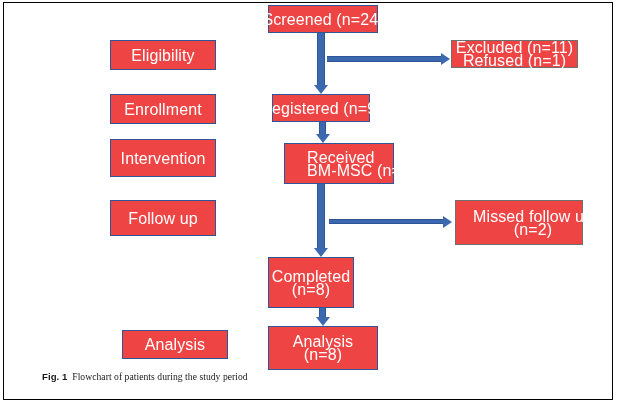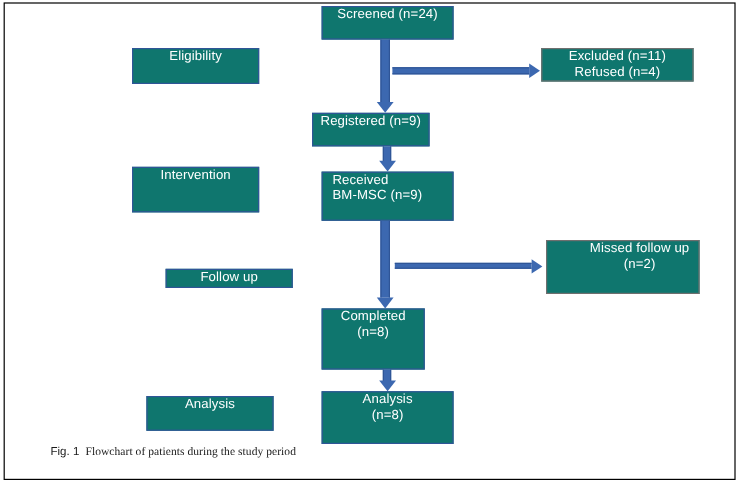--- a/index.html
+++ b/index.html
@@ -10,33 +10,34 @@
     width:610px; height:398px;
     border:1.5px solid #000000;
     background:#ffffff;
     box-sizing:border-box;
   }
 
   #canvas{position:absolute;left:0;top:0;width:618px;height:405px;}
 
   .box{
     position:absolute;
-    background:#0f766e;
+    background:#ef4444;
     border:1.2px solid #2F5597;
     color:#ffffff;
     display:flex;
     flex-direction:column;
     align-items:center;
+    justify-content:center;
     text-align:center;
     box-sizing:border-box;
-    font-size:11px;
+    font-size:16px;
     line-height:13px;
     letter-spacing:0.1px;
   }
-  .box.left-text{align-items:flex-start;text-align:left;padding-left:8px;}
+  .box.left-text{align-items:flex-start;text-align:left;padding-left:22px;margin-left:16px;}
   .box .ln{display:block;white-space:nowrap;}
 
   .box.grayborder{border:1.2px solid #6f6f6f;}
 
   
   .vshaft{
     position:absolute;
     background:#3C68B0;
     border-left:1px solid #2F5597;
     border-right:1px solid #2F5597;
@@ -65,73 +66,76 @@
   }
 
   #caption{
     position:absolute;
     left:42px; top:371px;
     font-size:9.6px;
     color:#1a1a1a;
     white-space:nowrap;
     letter-spacing:0.05px;
   }
-  #caption b{font-weight:normal;}
+  #caption b{font-weight:bold;}
   #caption .capbody{font-weight:normal;font-family:Liberation Serif, serif;}
 </style>
 </head>
 <body>
 
 <div id="frame"></div>
 
 <div id="canvas">
 
   <div class="box" style="left:110px;top:40px;width:106px;height:30px;">
     <span class="ln">Eligibility</span>
   </div>
 
+  <div class="box" style="left:110px;top:94px;width:106px;height:30px;">
+    <span class="ln">Enrollment</span>
+  </div>
 
   <div class="box" style="left:110px;top:139px;width:106px;height:38px;">
     <span class="ln">Intervention</span>
   </div>
 
-  <div class="box" style="left:110px;top:224px;width:106px;height:16px;margin-left:28px;">
+  <div class="box" style="left:110px;top:200px;width:106px;height:36px;">
     <span class="ln">Follow up</span>
   </div>
 
   <div class="box" style="left:122px;top:330px;width:106px;height:29px;">
     <span class="ln">Analysis</span>
   </div>
 
   <div class="box" style="left:268px;top:5px;width:110px;height:28px;">
     <span class="ln">Screened (n=24)</span>
   </div>
 
-  <div class="box" style="left:260px;top:94px;width:98px;height:28px;">
+  <div class="box" style="left:272px;top:94px;width:98px;height:28px;">
     <span class="ln">Registered (n=9)</span>
   </div>
 
   <div class="box left-text" style="left:268px;top:143px;width:110px;height:41px;">
     <span class="ln">Received</span>
     <span class="ln">BM-MSC (n=9)</span>
   </div>
 
   <div class="box" style="left:268px;top:257px;width:86px;height:51px;">
     <span class="ln">Completed</span>
     <span class="ln">(n=8)</span>
   </div>
 
   <div class="box" style="left:268px;top:326px;width:110px;height:44px;">
     <span class="ln">Analysis</span>
     <span class="ln">(n=8)</span>
   </div>
 
   <div class="box grayborder" style="left:451px;top:40px;width:127px;height:28px;">
     <span class="ln">Excluded (n=11)</span>
-    <span class="ln">Refused (n=4)</span>
+    <span class="ln">Refused (n=1)</span>
   </div>
 
   <div class="box grayborder" style="left:455px;top:200px;width:128px;height:45px;padding-left:28px;">
     <span class="ln">Missed follow up</span>
     <span class="ln">(n=2)</span>
   </div>
 
   <div class="vshaft" style="left:317px;top:33px;width:8px;height:52px;"></div>
   <div class="vhead" style="left:314px;top:85px;"></div>
 

